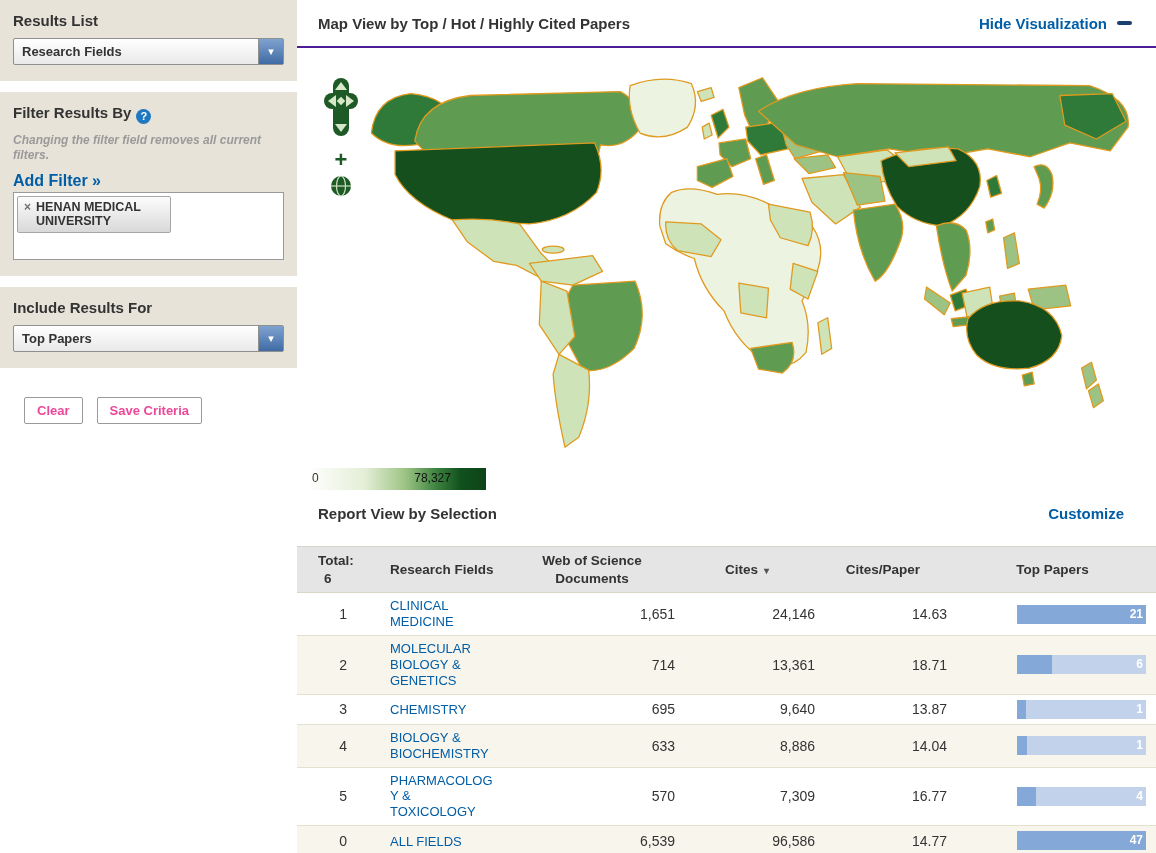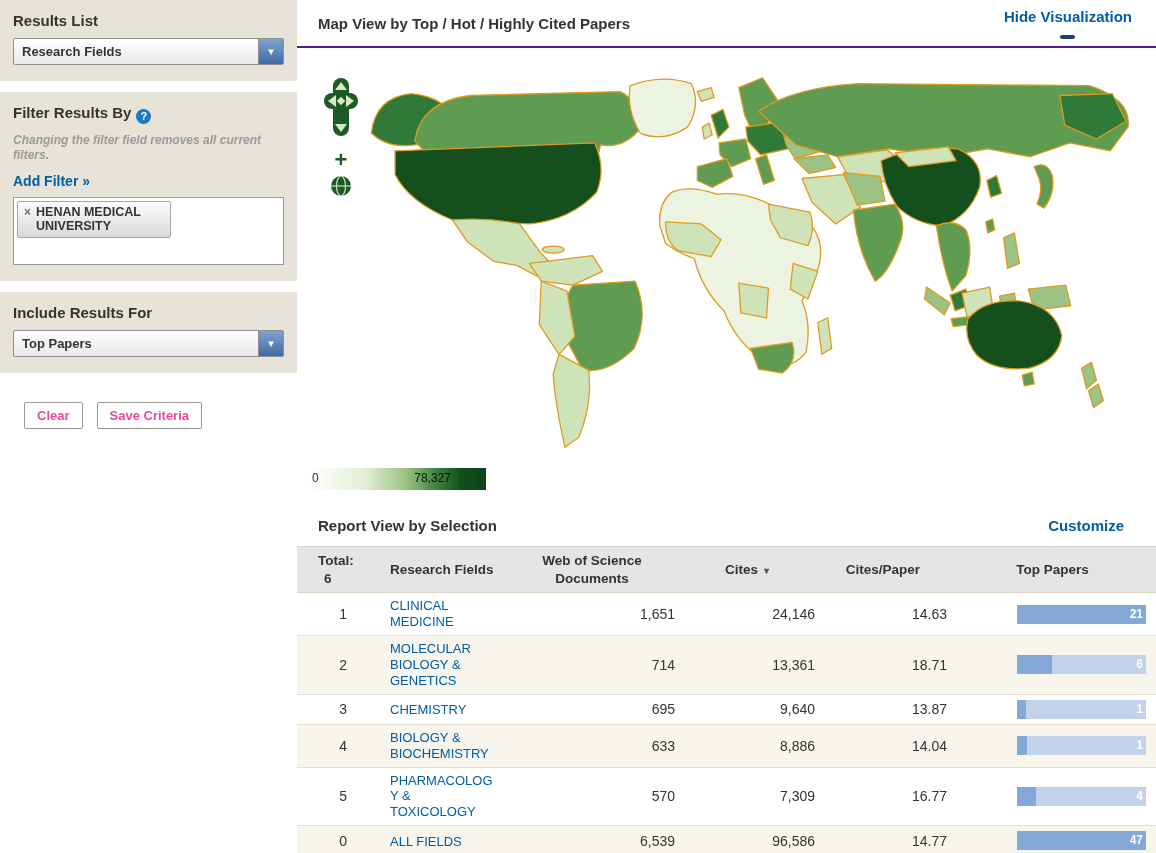--- a/index.html
+++ b/index.html
@@ -13,53 +13,53 @@
   .panel-title { font-size:15px; font-weight:bold; color:#333; margin:2px 0 9px; }
   .select { display:flex; height:27px; border:1px solid #8f8f8f; border-radius:2px;
             background:linear-gradient(#ffffff,#e9e9e9); align-items:stretch; cursor:pointer; }
   .sel-label { flex:1; display:flex; align-items:center; padding:0 8px; font-weight:bold; font-size:13px; color:#333; }
   .sel-btn { width:25px; border-left:1px solid #8f8f8f; background:linear-gradient(#7fa3cf,#3f6ba4);
              color:#fff; display:flex; align-items:center; justify-content:center; font-size:11px; }
   .help-badge { display:inline-flex; width:15px; height:15px; border-radius:50%; background:#1f78c0;
                 color:#fff; font-size:11px; font-weight:bold; align-items:center; justify-content:center;
                 margin-left:5px; vertical-align:-2px; cursor:pointer; }
   .filter-note { color:#9a9a9a; font-style:italic; font-weight:bold; font-size:12px; line-height:1.3; margin:2px 0 8px; }
-  .add-filter { color:#005da6; font-weight:bold; font-size:14px; text-decoration:none; display:inline-block; margin-bottom:8px; cursor:pointer; }
+  .add-filter { color:#005da6; font-weight:bold; font-size:16px; text-decoration:none; display:inline-block; margin-bottom:2px; cursor:pointer; }
   .filter-box { background:#fff; border:1px solid #9a9a9a; height:68px; padding:3px; }
   .filter-tag { display:flex; gap:5px; width:154px; background:linear-gradient(#fcfcfc,#d9d9d9);
                 border:1px solid #a6a6a6; border-radius:2px; padding:3px 6px; cursor:pointer; }
   .tag-x { color:#6f6f6f; font-weight:bold; font-size:12px; line-height:1.2; }
   .tag-label { font-weight:bold; font-size:12.5px; color:#333; line-height:1.18; }
   .sidebar-actions { padding:18px 0 0 24px; display:flex; gap:14px; background:#fff; }
   .action-btn { background:#fff; border:1px solid #9a9a9a; border-radius:2px; color:#ec4899;
                 font-weight:bold; font-size:13px; padding:5px 12px; font-family:inherit; cursor:pointer; }
 
   
   .main { flex:1; min-width:0; position:relative; }
   .map-header { height:48px; display:flex; align-items:center; justify-content:space-between;
                 padding:0 24px 0 21px; border-bottom:2px solid #4c1d95; }
   .map-title { font-size:15px; font-weight:bold; color:#333; }
-  .hide-wrap { display:flex; align-items:center; gap:10px; cursor:pointer;flex-direction:column; }
+  .hide-wrap { display:flex; align-items:center; gap:10px; cursor:pointer; }
   .hide-link { color:#005da6; font-weight:bold; font-size:15px; text-decoration:none; }
   .minus-glyph { width:15px; height:4px; background:#1d3f6e; border-radius:2px; }
 
   .map-area { position:relative; height:457px; overflow:hidden; }
   .world-svg { position:absolute; left:2px; top:8px; }
   .map-controls { position:absolute; left:24px; top:30px; width:40px; display:flex; flex-direction:column; align-items:center; }
   .zoom-plus { font-size:22px; font-weight:bold; color:#1d5a26; line-height:1; margin-top:13px; cursor:pointer; }
   .globe-wrap { margin-top:4px; cursor:pointer; }
   .zoom-minus { margin-top:5px; cursor:pointer; }
   .zoom-minus .bar { width:16px; height:6px; background:#1d5a26; border-radius:3px; }
 
   .legend { position:absolute; left:11px; top:420px; width:178px; height:22px;
             background:linear-gradient(90deg,#ffffff 0%,#e4eed6 32%,#9cc383 55%,#3d8340 72%,#11501d 86%,#0d4418 100%); }
   .legend-min { position:absolute; left:4px; top:3px; font-size:12px; color:#333; }
   .legend-max { position:absolute; left:70%; top:3px; transform:translateX(-50%); font-size:12px; color:#111; }
 
-  .report-header { height:42px; display:flex; align-items:center; justify-content:space-between;
+  .report-header { height:42px; display:flex; align-items:flex-start; justify-content:space-between;
                    padding:0 32px 0 21px; border-bottom:1px solid #d8d5c8; }
   .report-title { font-size:15px; font-weight:bold; color:#333; }
   .customize-link { color:#005da6; font-weight:bold; font-size:15px; text-decoration:none; cursor:pointer; }
 
   .trow { display:grid; grid-template-columns:60px 150px 170px 140px 132px 1fr;
           align-items:center; border-bottom:1px solid #e3e0d0; }
   .thead { background:#e5e5e5; border-bottom:1px solid #d9d6c6; min-height:46px; }
   .thead .cell { font-weight:bold; color:#333; font-size:13.5px; line-height:1.3; }
   .cell { padding:5px 2px; }
   .th-total { padding-left:21px; }

